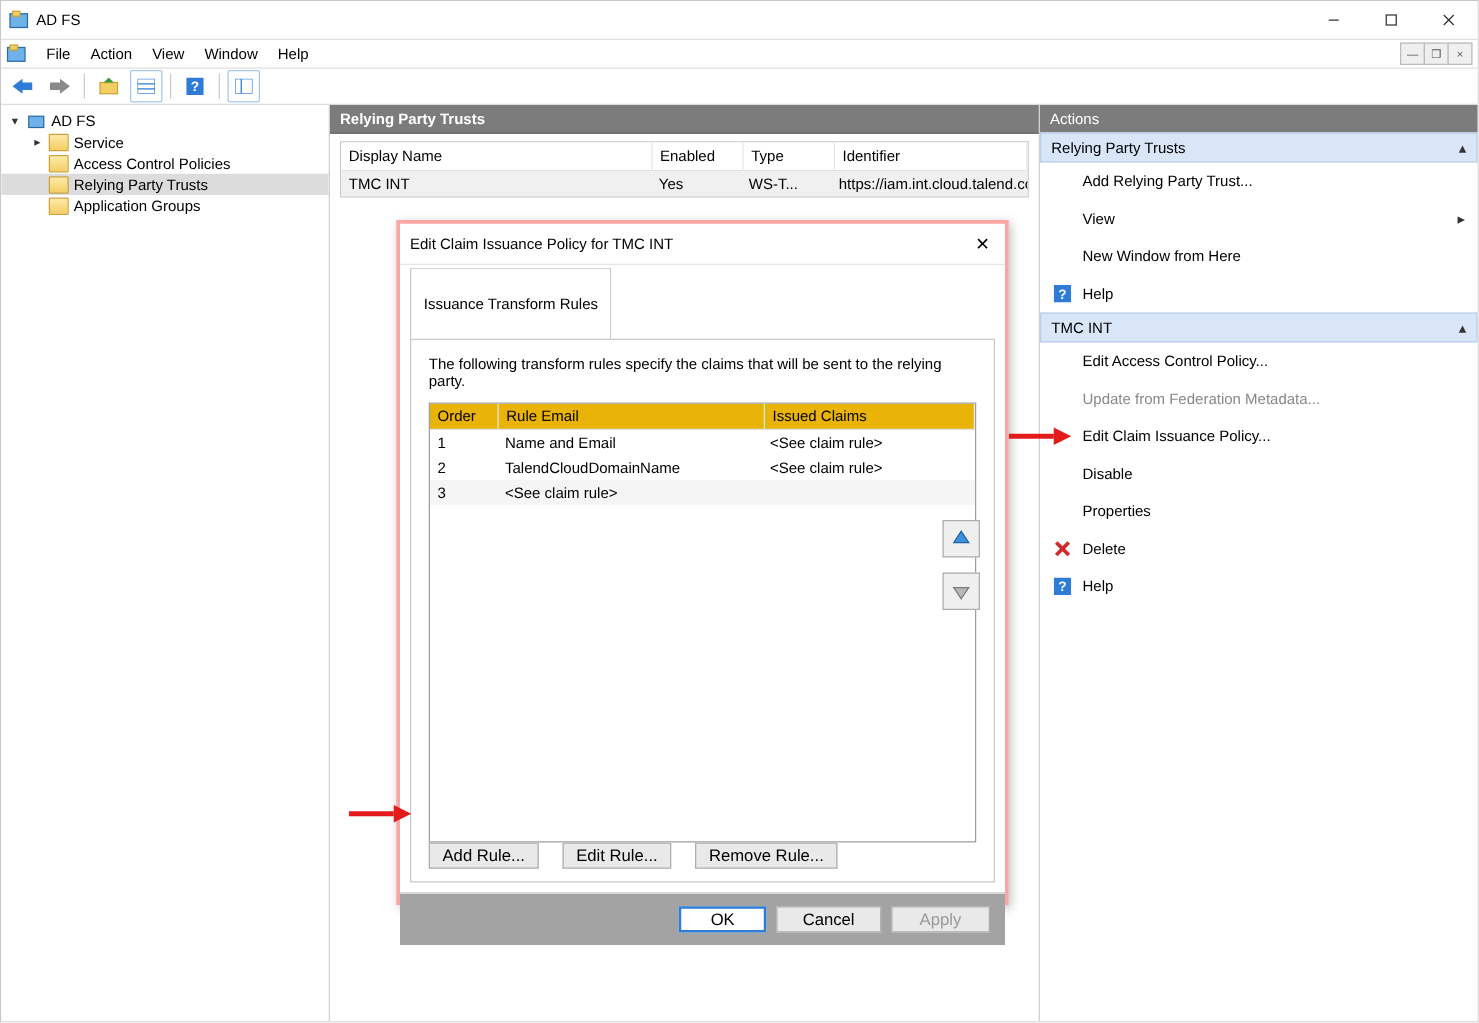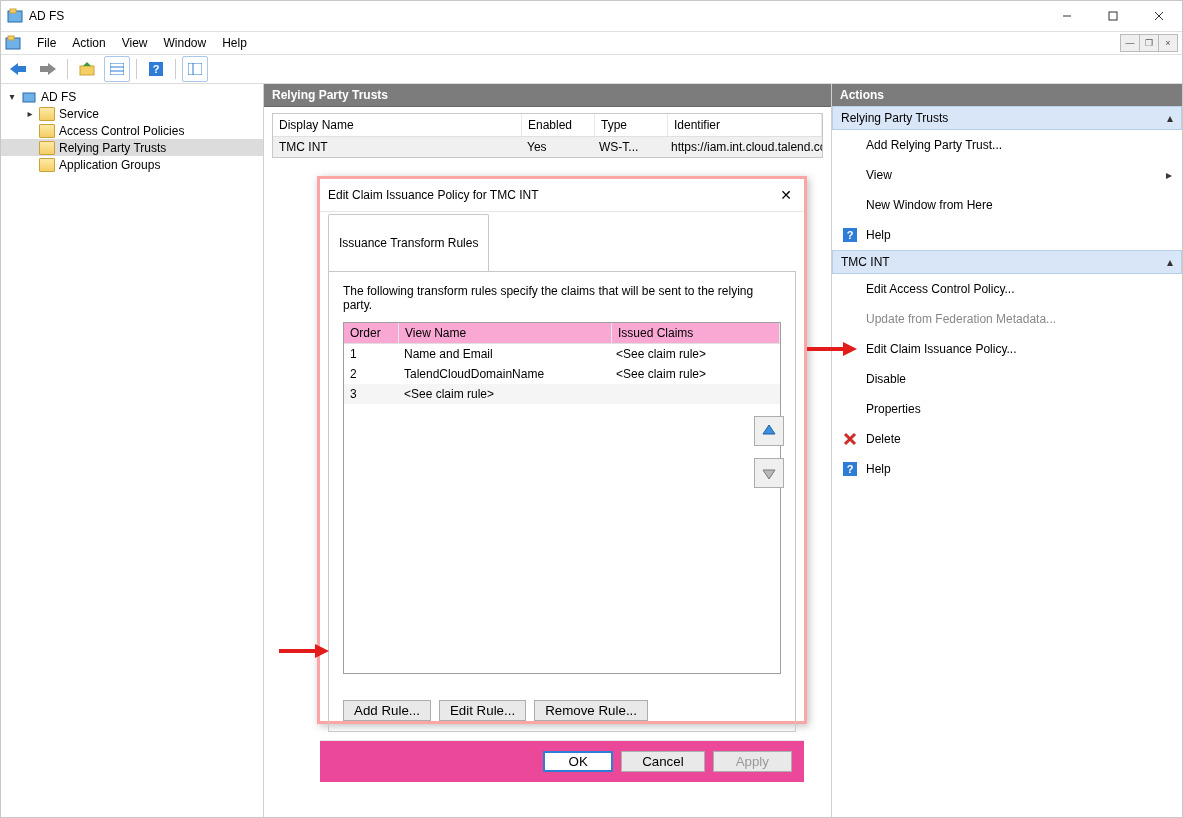--- a/index.html
+++ b/index.html
@@ -28,46 +28,46 @@
 .center{flex:1;position:relative;display:flex;flex-direction:column;min-width:0}
 .pane-header{background:#7c7c7c;color:#fff;font-weight:600;padding:4px 8px;border-bottom:1px solid #666}
 .table-wrap{border:1px solid #c8c8c8;margin:6px 8px}
 .thead,.trow{display:flex;align-items:center}
 .thead{background:#fff;border-bottom:1px solid #e0e0e0}
 .thead .cell{padding:4px 6px;border-right:1px solid #e8e8e8}
 .trow .cell{padding:3px 6px}
 .trow.sel{background:#f0f0f0}
 .c-dn{flex:0 0 236px}.c-en{flex:0 0 60px}.c-ty{flex:0 0 60px}.c-id{flex:1;overflow:hidden;white-space:nowrap}
 .actions-pane{width:350px;border-left:1px solid #d0d0d0;display:flex;flex-direction:column}
-.ap-header{background:#7c7c7c;color:#fff;font-weight:700;padding:4px 8px}
+.ap-header{background:#7c7c7c;color:#fff;font-weight:400;padding:4px 8px}
 .ap-section{background:#d9e6f7;border:1px solid #b8cfe8;padding:4px 8px;display:flex;justify-content:space-between;align-items:center}
 .ap-item{display:flex;align-items:center;padding:4px 10px;gap:8px;min-height:22px}
 .ap-item .spacer{width:16px}
 .ap-item.disabled{color:#888}
 .ic{width:16px;height:16px;display:flex;align-items:center;justify-content:center}
 .dialog{position:absolute;left:316px;top:175px;width:484px;height:542px;background:#fff;border:3px solid #fca5a5;box-shadow:2px 2px 8px rgba(0,0,0,0.25);display:flex;flex-direction:column}
 .dlg-title{display:flex;align-items:center;padding:6px 8px}
 .dlg-title .t{flex:1}
 .dlg-close{width:20px;height:20px;display:flex;align-items:center;justify-content:center;font-size:14px}
 .dlg-body{flex:1;padding:0 8px 8px 8px;display:flex;flex-direction:column;border-top:1px solid #e6e6e6}
 .tabstrip{display:flex;margin-top:2px}
 .tab{border:1px solid #c8c8c8;border-bottom:none;background:#fff;padding:21px 10px;border-radius:2px 2px 0 0}
 .tab-body{border:1px solid #c8c8c8;flex:1;padding:12px 14px 10px 14px;display:flex;flex-direction:column}
 .rules-box{border:1px solid #9f9f9f;margin-top:10px;height:350px;overflow:auto}
 .rules-head,.rules-row{display:flex}
-.rules-head{border-bottom:1px solid #e0e0e0;background:#f9a8d4}
+.rules-head{border-bottom:1px solid #e0e0e0;background:#eab308}
 .r-o{flex:0 0 42px;padding:3px 6px}.r-n{flex:0 0 200px;padding:3px 6px}.r-c{flex:1;padding:3px 6px}
 .rules-head>div{border-right:1px solid #e8e8e8}
 .side-btns{position:absolute;left:753px;top:415px;display:flex;flex-direction:column;gap:12px}
 .side-btn{width:28px;height:28px;border:1px solid #adadad;background:#efefef;display:flex;align-items:center;justify-content:center}
-.btn-row{display:flex;gap:8px;margin-top:26px}
+.btn-row{display:flex;gap:19px;margin-top:0}
 .wbtn{border:1px solid #adadad;background:#e9e9e9;padding:2px 10px;min-width:70px;text-align:center}
 .wbtn.primary{border:2px solid #2e7cd6;background:#fff;padding:1px 22px}
 .wbtn:disabled,.wbtn.disabled{color:#9a9a9a}
-.footer-btns{display:flex;justify-content:flex-end;gap:8px;padding:10px 12px;border-top:1px solid #e6e6e6;background:#ec4899}
+.footer-btns{display:flex;justify-content:flex-end;gap:8px;padding:10px 12px;border-top:1px solid #e6e6e6;background:#a3a3a3}
 .arrow-annot{position:absolute;pointer-events:none}
 svg{display:block}
 .tri{color:#333}
 </style>
 </head>
 <body>
 
 <div class="window">
 
   <div class="titlebar">
@@ -293,21 +293,21 @@
     <div class="dlg-body">
       <div class="tabstrip">
         <div class="tab">Issuance Transform Rules</div>
       </div>
       <div class="tab-body">
         <div>The following transform rules specify the claims that will be sent to the relying party.</div>
         <div style="display:flex;gap:10px;align-items:flex-start">
           <div class="rules-box" style="flex:1">
             <div class="rules-head">
               <div class="r-o">Order</div>
-              <div class="r-n">View Name</div>
+              <div class="r-n">Rule Email</div>
               <div class="r-c">Issued Claims</div>
             </div>
             <div class="rules-row">
                 <div class="r-o">1</div>
                 <div class="r-n">Name and Email</div>
                 <div class="r-c">&lt;See claim rule&gt;</div>
               </div>
             <div class="rules-row">
                 <div class="r-o">2</div>
                 <div class="r-n">TalendCloudDomainName</div>

